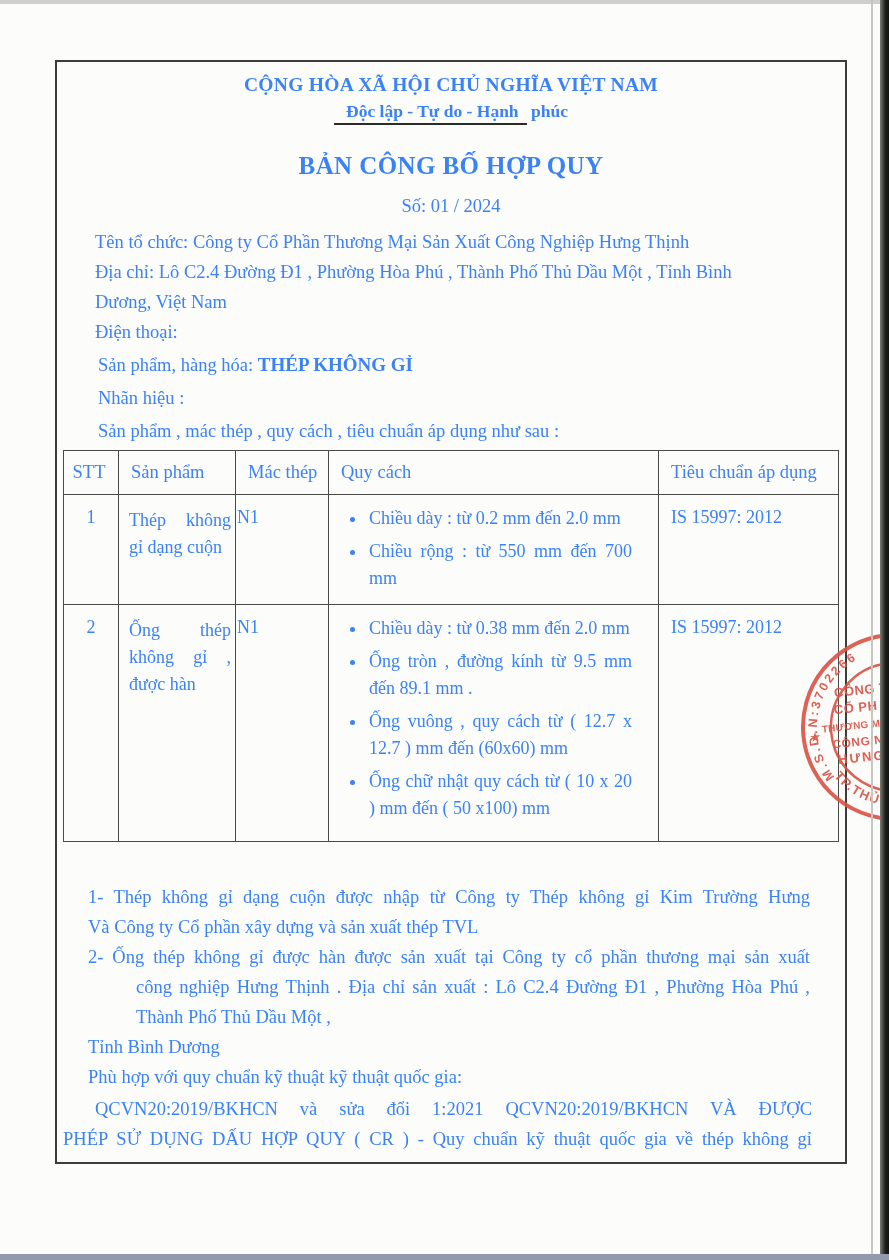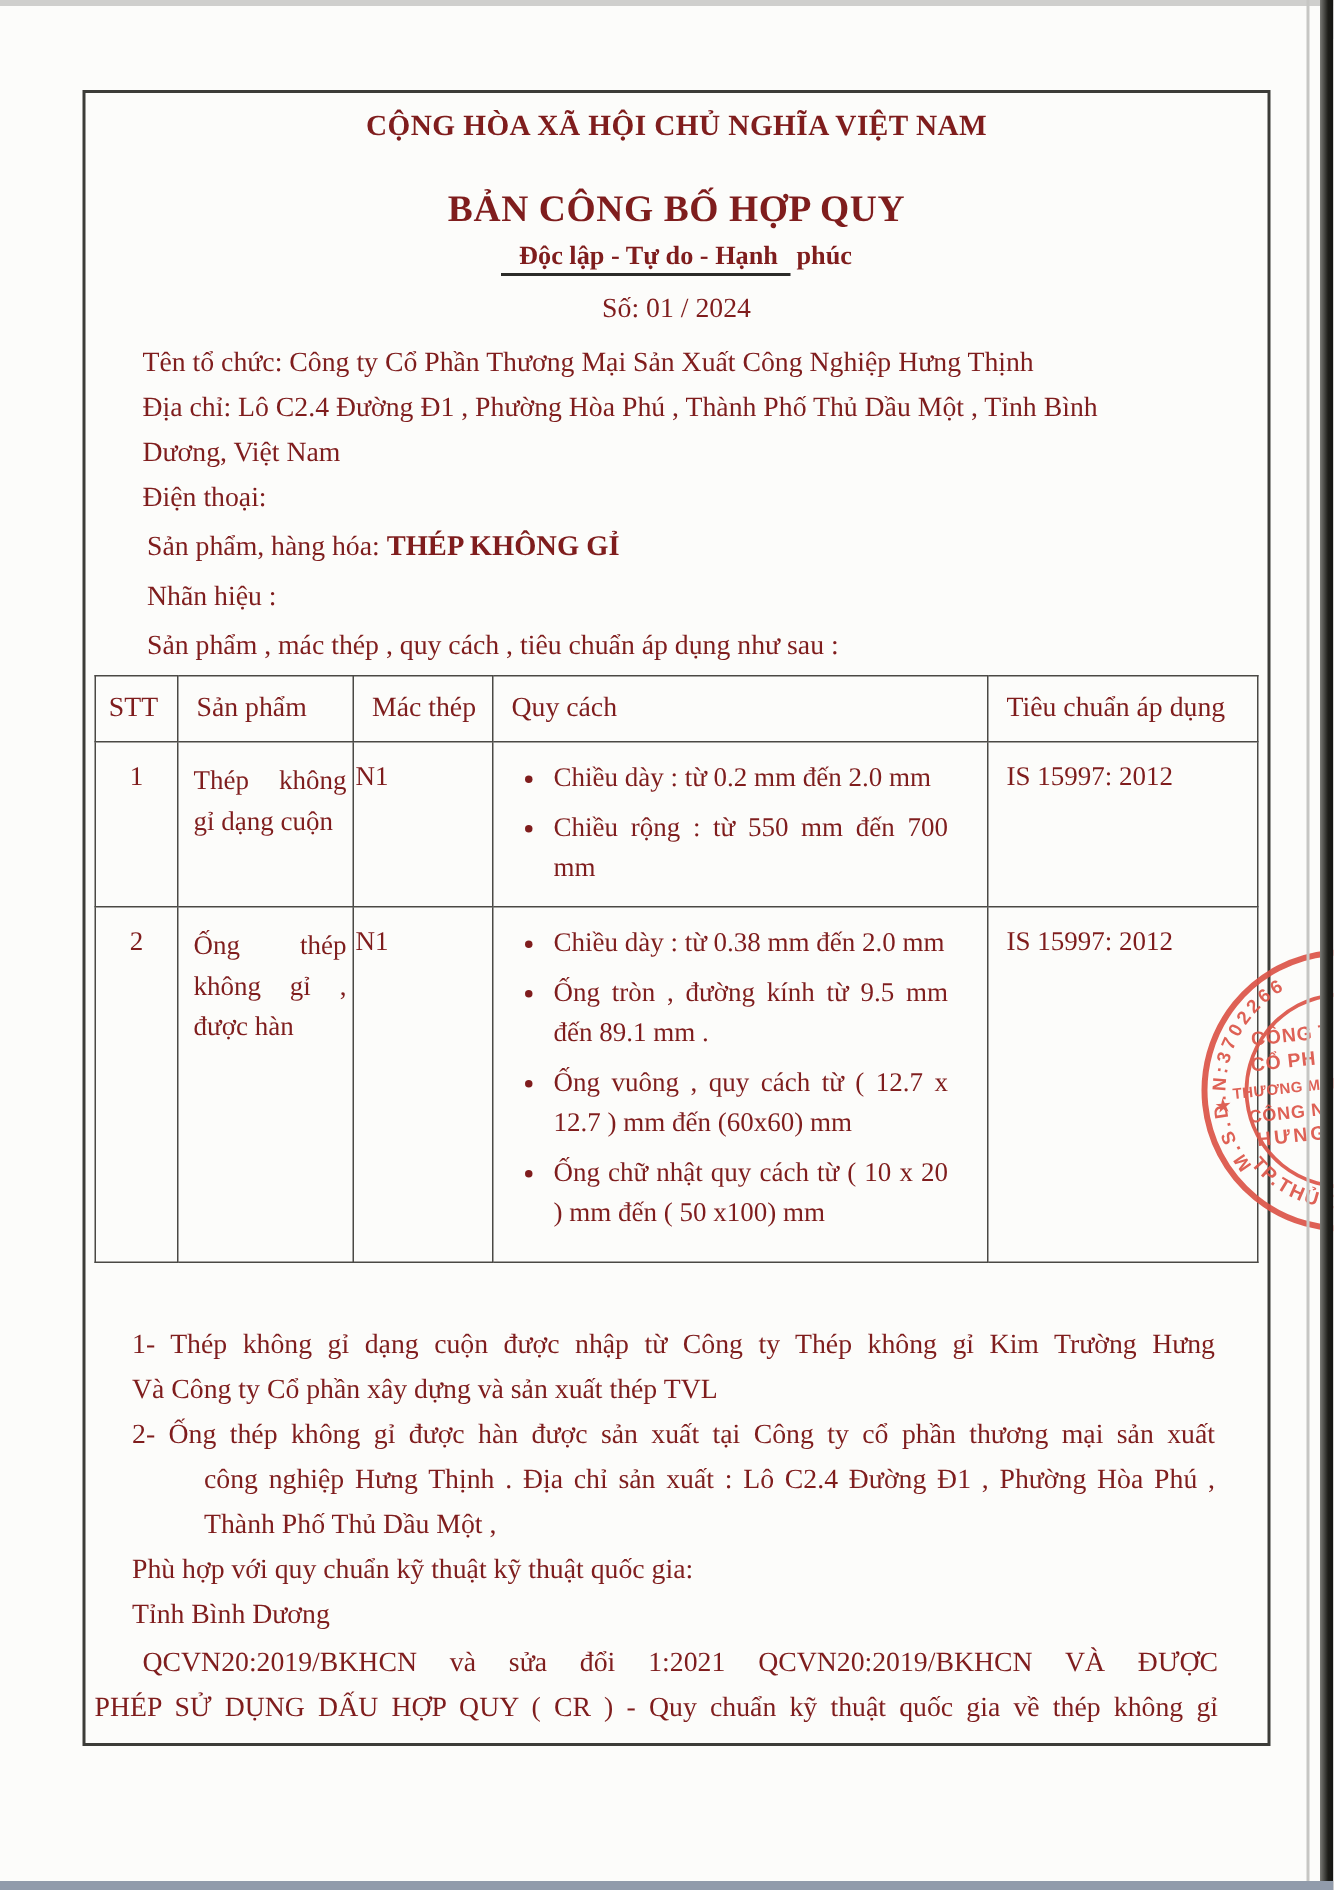--- a/index.html
+++ b/index.html
@@ -1,20 +1,20 @@
 <!DOCTYPE html>
 <html><head>
 <meta charset="utf-8">
 <style>
   html,body { margin:0; padding:0; background:#e9e9e7; }
   .page {
     position:relative; width:889px; height:1260px;
     background:#fcfcfa; overflow:hidden;
     font-family:"Liberation Serif","DejaVu Serif",serif;
-    color:#7f1d1d;
+    color:#3b82f6;
   }
   
   .scan-top    { position:absolute; left:0; top:0; width:889px; height:4px; background:#cfcfcd; }
   .scan-crease { position:absolute; left:871px; top:0; width:2px; height:1260px; background:#c6c6c3; }
   .scan-right  { position:absolute; left:880px; top:0; width:9px; height:1260px;
                  background:linear-gradient(90deg,#7a7a76,#1d1d19 60%,#121210); }
   .scan-right-top { position:absolute; left:880px; top:0; width:9px; height:26px; background:#a9a9a6; }
   .scan-bottom { position:absolute; left:0; top:1254px; width:889px; height:6px; background:#919bab; }
 
   
@@ -66,23 +66,23 @@
   .stamp text { font-family:"Liberation Sans","DejaVu Sans",sans-serif; font-weight:bold; }
 </style>
 </head>
 <body>
 
 <div class="page">
 
   <div class="frame">
 
     <div class="c nat-header">CỘNG HÒA XÃ HỘI CHỦ NGHĨA VIỆT NAM</div>
+    <div class="c motto"><span class="u">Độc lập - Tự do - Hạnh</span> <span>phúc</span></div>
+
     <div class="c doc-title">BẢN CÔNG BỐ HỢP QUY</div>
-
-    <div class="c motto"><span class="u">Độc lập - Tự do - Hạnh</span> <span>phúc</span></div>
     <div class="c doc-number">Số: 01 / 2024</div>
 
     <div class="fields">
       <div><span>Tên tổ chức:</span> <span>Công ty Cổ Phần Thương Mại Sản Xuất Công Nghiệp Hưng Thịnh</span></div>
       <div class="addr"><span>Địa chỉ:</span> <span>Lô C2.4 Đường Đ1 , Phường Hòa Phú , Thành Phố Thủ Dầu Một , Tỉnh Bình Dương, Việt Nam</span></div>
       <div><span>Điện thoại:</span></div>
       <div class="block2"><span>Sản phẩm, hàng hóa:</span> <span class="bold-val">THÉP KHÔNG GỈ</span></div>
       <div class="block2"><span>Nhãn hiệu :</span></div>
       <div class="block2">Sản phẩm , mác thép , quy cách , tiêu chuẩn áp dụng như sau :</div>
     </div>
@@ -131,22 +131,22 @@
       </tr>
     </tbody>
       </table>
 
     <div class="notes">
       <div class="jl">1- Thép không gỉ dạng cuộn được nhập từ Công ty Thép không gỉ Kim Trường Hưng</div>
       <div>Và Công ty Cổ phần xây dựng và sản xuất thép TVL</div>
       <div class="jl">2- Ống thép không gỉ được hàn được sản xuất tại Công ty cổ phần thương mại sản xuất</div>
       <div class="jl ind48">công nghiệp Hưng Thịnh . Địa chỉ sản xuất : Lô C2.4 Đường Đ1 , Phường Hòa Phú ,</div>
       <div class="ind48">Thành Phố Thủ Dầu Một ,</div>
+      <div>Tỉnh Bình Dương</div>
       <div>Phù hợp với quy chuẩn kỹ thuật kỹ thuật quốc gia:</div>
-      <div>Tỉnh Bình Dương</div>
     </div>
     <div class="conformity">
       <div class="l1 jl">QCVN20:2019/BKHCN và sửa đổi 1:2021 QCVN20:2019/BKHCN VÀ ĐƯỢC</div>
       <div class="jl">PHÉP SỬ DỤNG DẤU HỢP QUY ( CR ) - Quy chuẩn kỹ thuật quốc gia về thép không gỉ</div>
     </div>
 
   </div>
 
   <svg class="stamp" width="200" height="200" viewBox="0 0 200 200">
     <defs>

